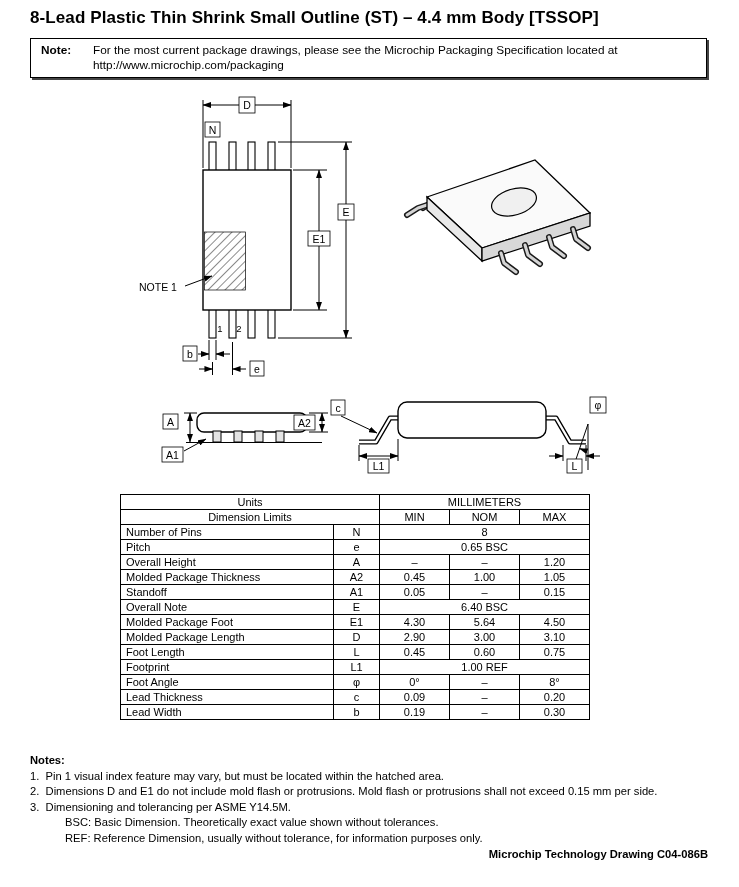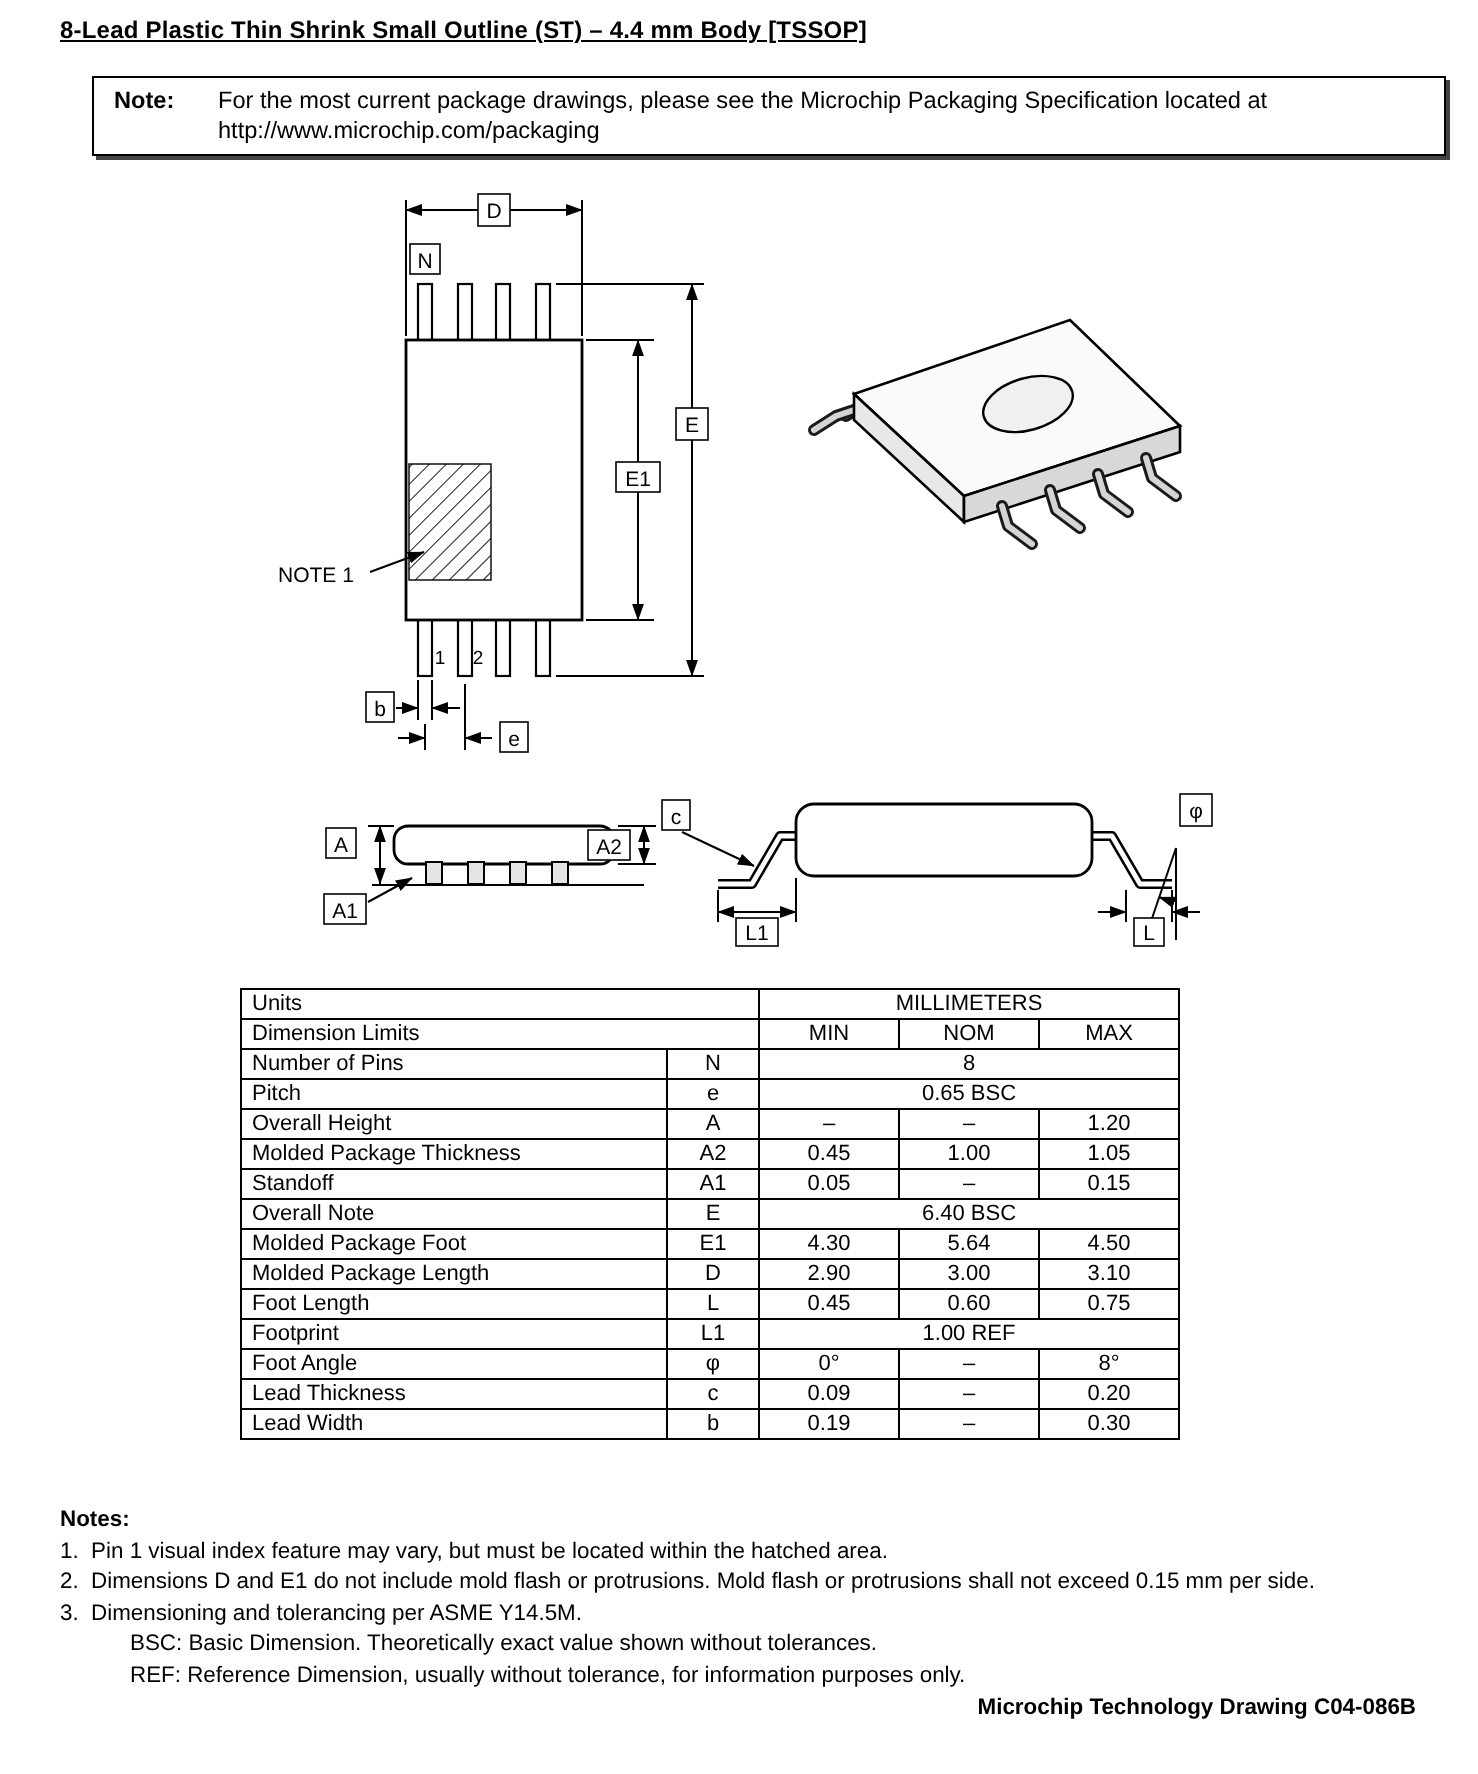--- a/index.html
+++ b/index.html
@@ -3,47 +3,47 @@
 <meta charset="utf-8">
 <style>
   * { margin:0; padding:0; box-sizing:border-box; }
   html,body { background:#fff; }
   body {
     width:739px; height:887px; position:relative;
     font-family:"Liberation Sans", sans-serif; color:#000;
   }
   .page { position:absolute; inset:0; background:#fff; overflow:hidden; }
 
-  .title { position:absolute; left:30px; top:8px; font-size:12px; font-weight:bold; letter-spacing:0.1px;text-decoration:underline; }
+  .title { position:absolute; left:30px; top:8px; font-size:17px; font-weight:bold; letter-spacing:0.1px; }
 
   .note-box {
     position:absolute; left:30px; top:38px; width:677px; height:40px;
     border:1px solid #000; box-shadow:2px 2px 0 #444;
-    display:flex; align-items:flex-start; padding:4px 8px 0 10px; background:#fff;margin-left:16px;
+    display:flex; align-items:flex-start; padding:4px 8px 0 10px; background:#fff;
   }
   .note-label { font-weight:bold; font-size:11.8px; width:52px; flex:none; }
   .note-text { font-size:11.8px; line-height:14.5px; }
 
   svg.diagrams { position:absolute; left:0; top:90px; }
   .diagrams text { font-size:10.5px; text-anchor:middle; fill:#000; }
   .diagrams text.sm { font-size:9.5px; }
   .diagrams text.start { text-anchor:start; }
   .diagrams .thin { stroke:#000; stroke-width:1; fill:none; }
   .diagrams .lbl { fill:#fff; stroke:#000; stroke-width:0.8; }
   .diagrams .lead { fill:#fff; stroke:#000; stroke-width:1.1; }
   .diagrams .xlead { fill:#e4e4e4; stroke:#000; stroke-width:1; }
   .diagrams .body { fill:#fff; stroke:#000; stroke-width:1.4; }
   .diagrams .lo { fill:none; stroke:#1a1a1a; stroke-width:6; stroke-linejoin:round; stroke-linecap:round; }
   .diagrams .li { fill:none; stroke:#d4d4d4; stroke-width:3; stroke-linejoin:round; stroke-linecap:round; }
   .diagrams .gwo { fill:none; stroke:#000; stroke-width:5; stroke-linejoin:round; }
   .diagrams .gwi { fill:none; stroke:#fff; stroke-width:2.4; stroke-linejoin:round; }
 
   table.dims { position:absolute; left:120px; top:494px; border-collapse:collapse; font-size:11px; background:#fff; }
   .dims td { border:1px solid #000; padding:1px 5px; height:15px; white-space:nowrap; }
-  .dims .r { text-align:left; }
+  .dims .r { text-align:center; }
   .dims .c { text-align:center; }
   .dims .nm { text-align:left; }
 
   .notes-sec { position:absolute; left:30px; top:753px; font-size:11.2px; line-height:15.6px; }
   .notes-head { font-weight:bold; }
   .note-line { white-space:pre-wrap; }
   .note-line.sub { margin-left:35px; }
 
   .footer { position:absolute; right:31px; top:848px; font-size:11.2px;font-weight:bold; }
 </style>

